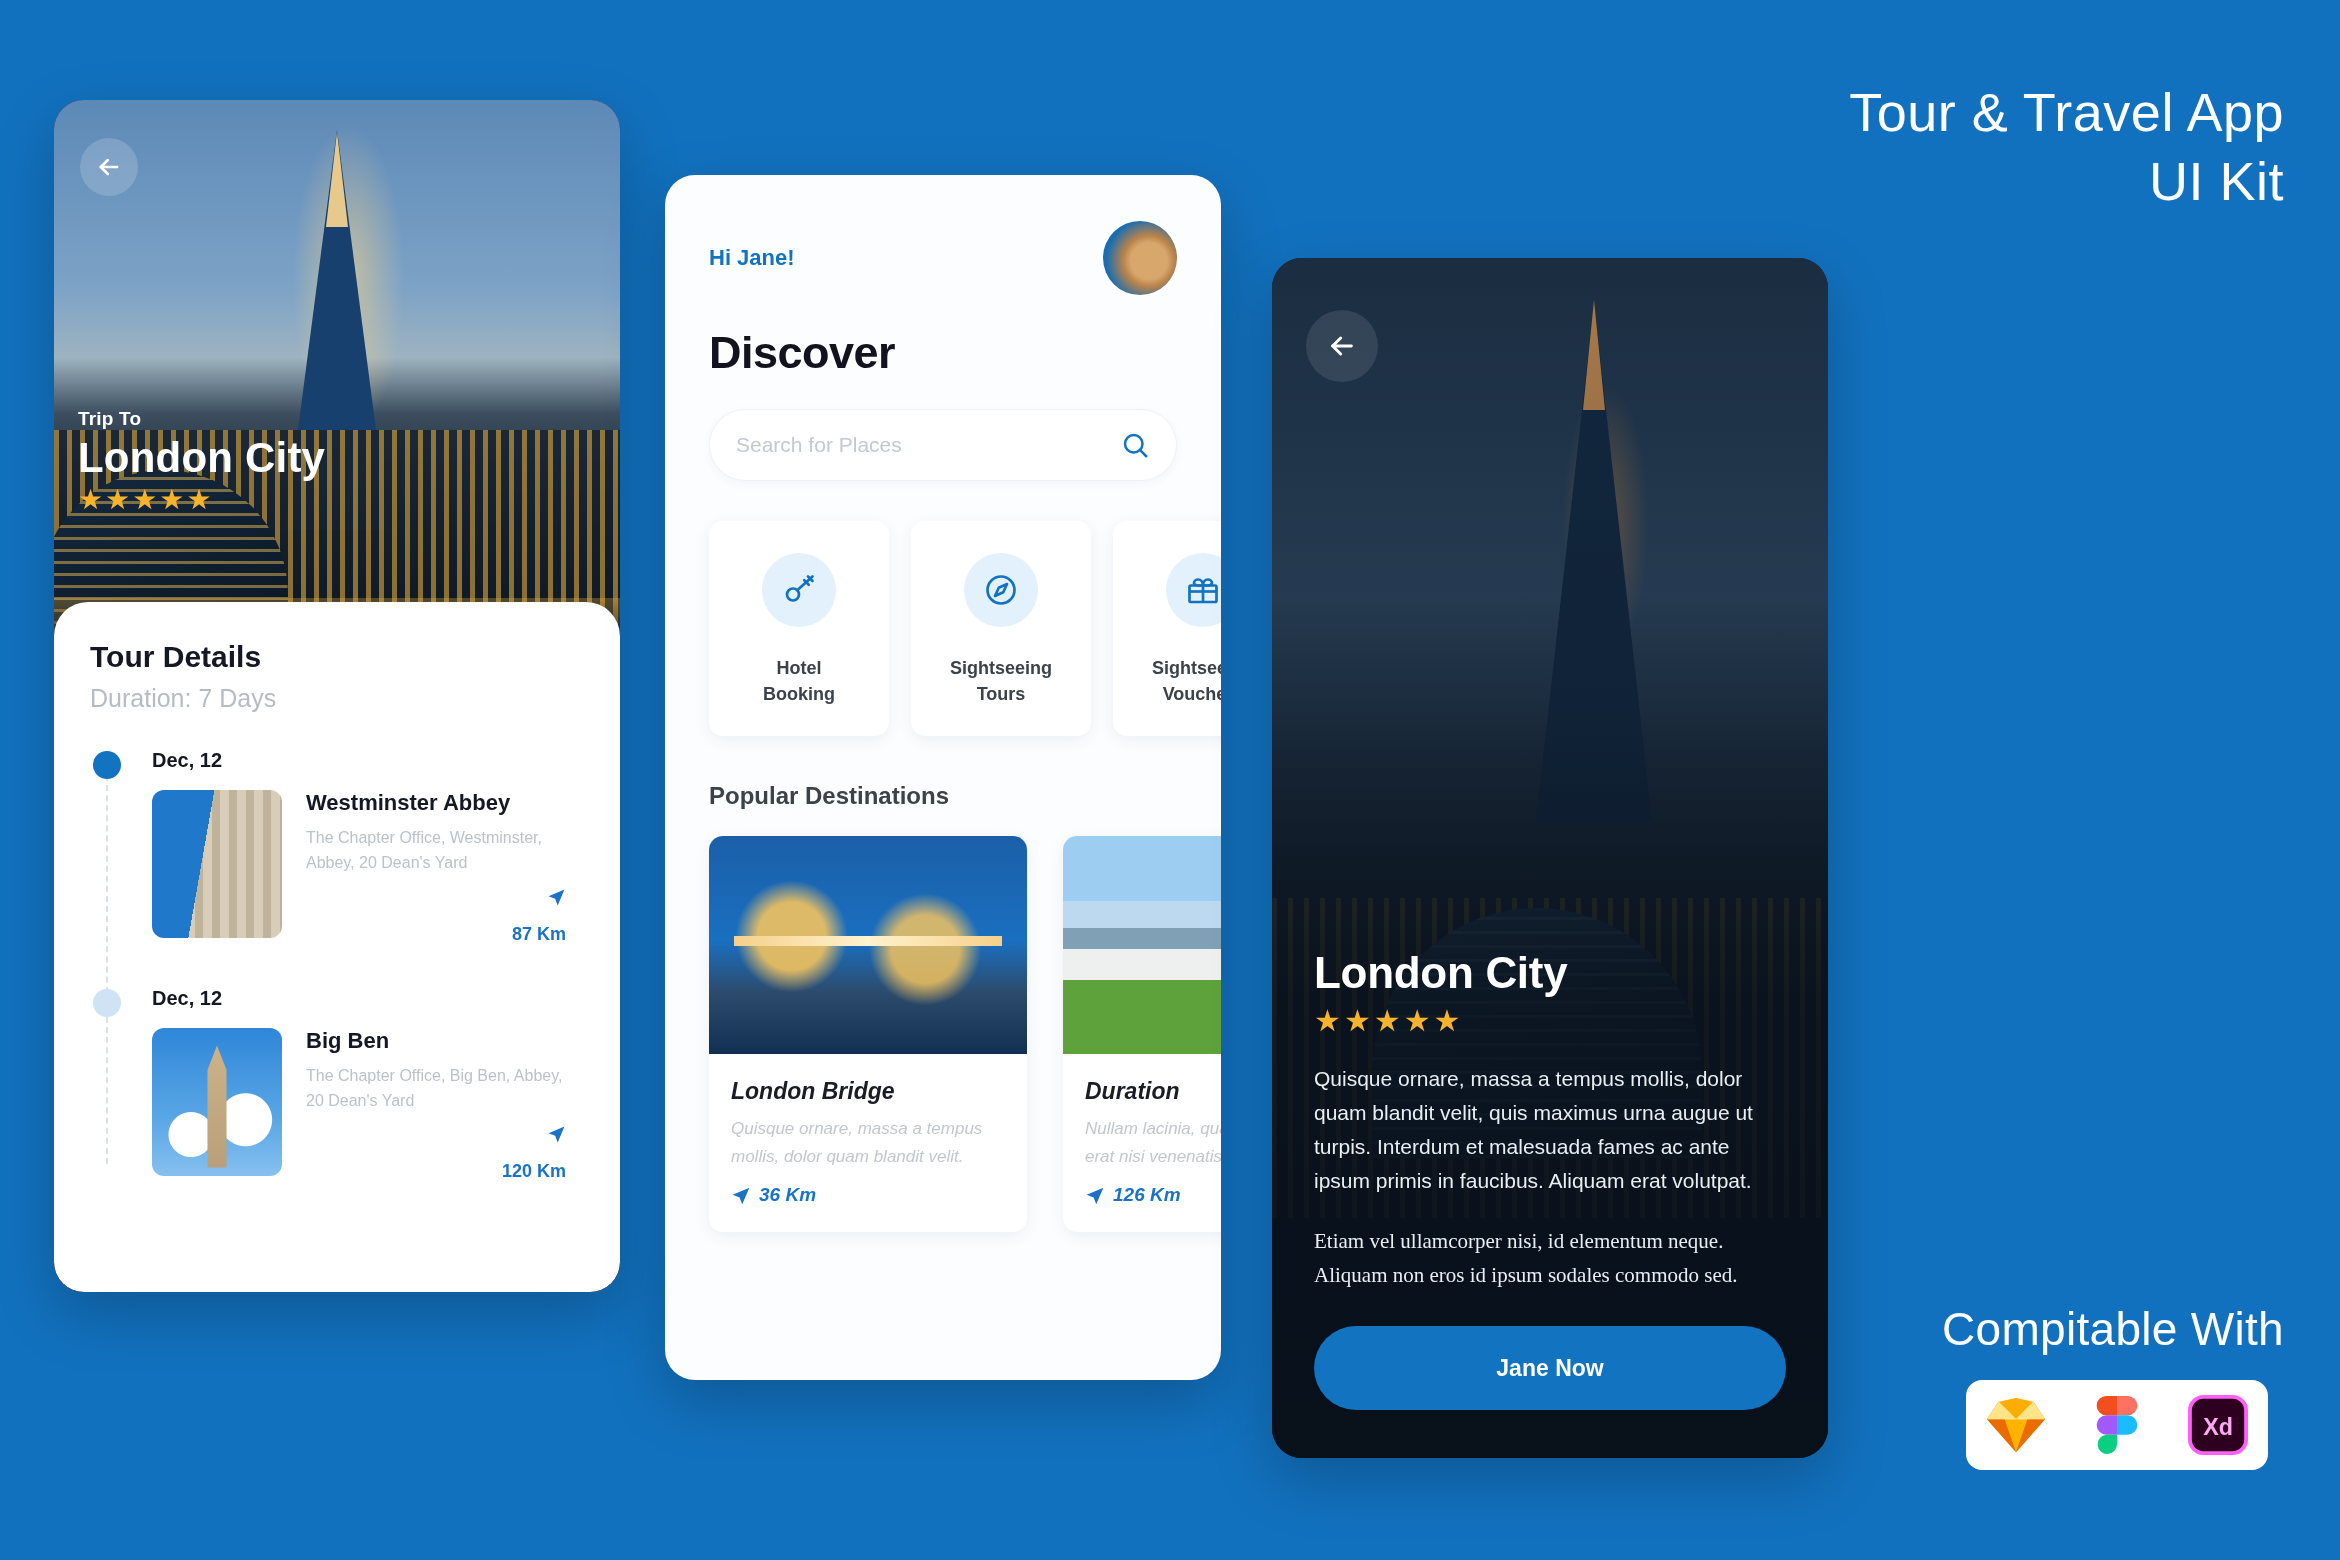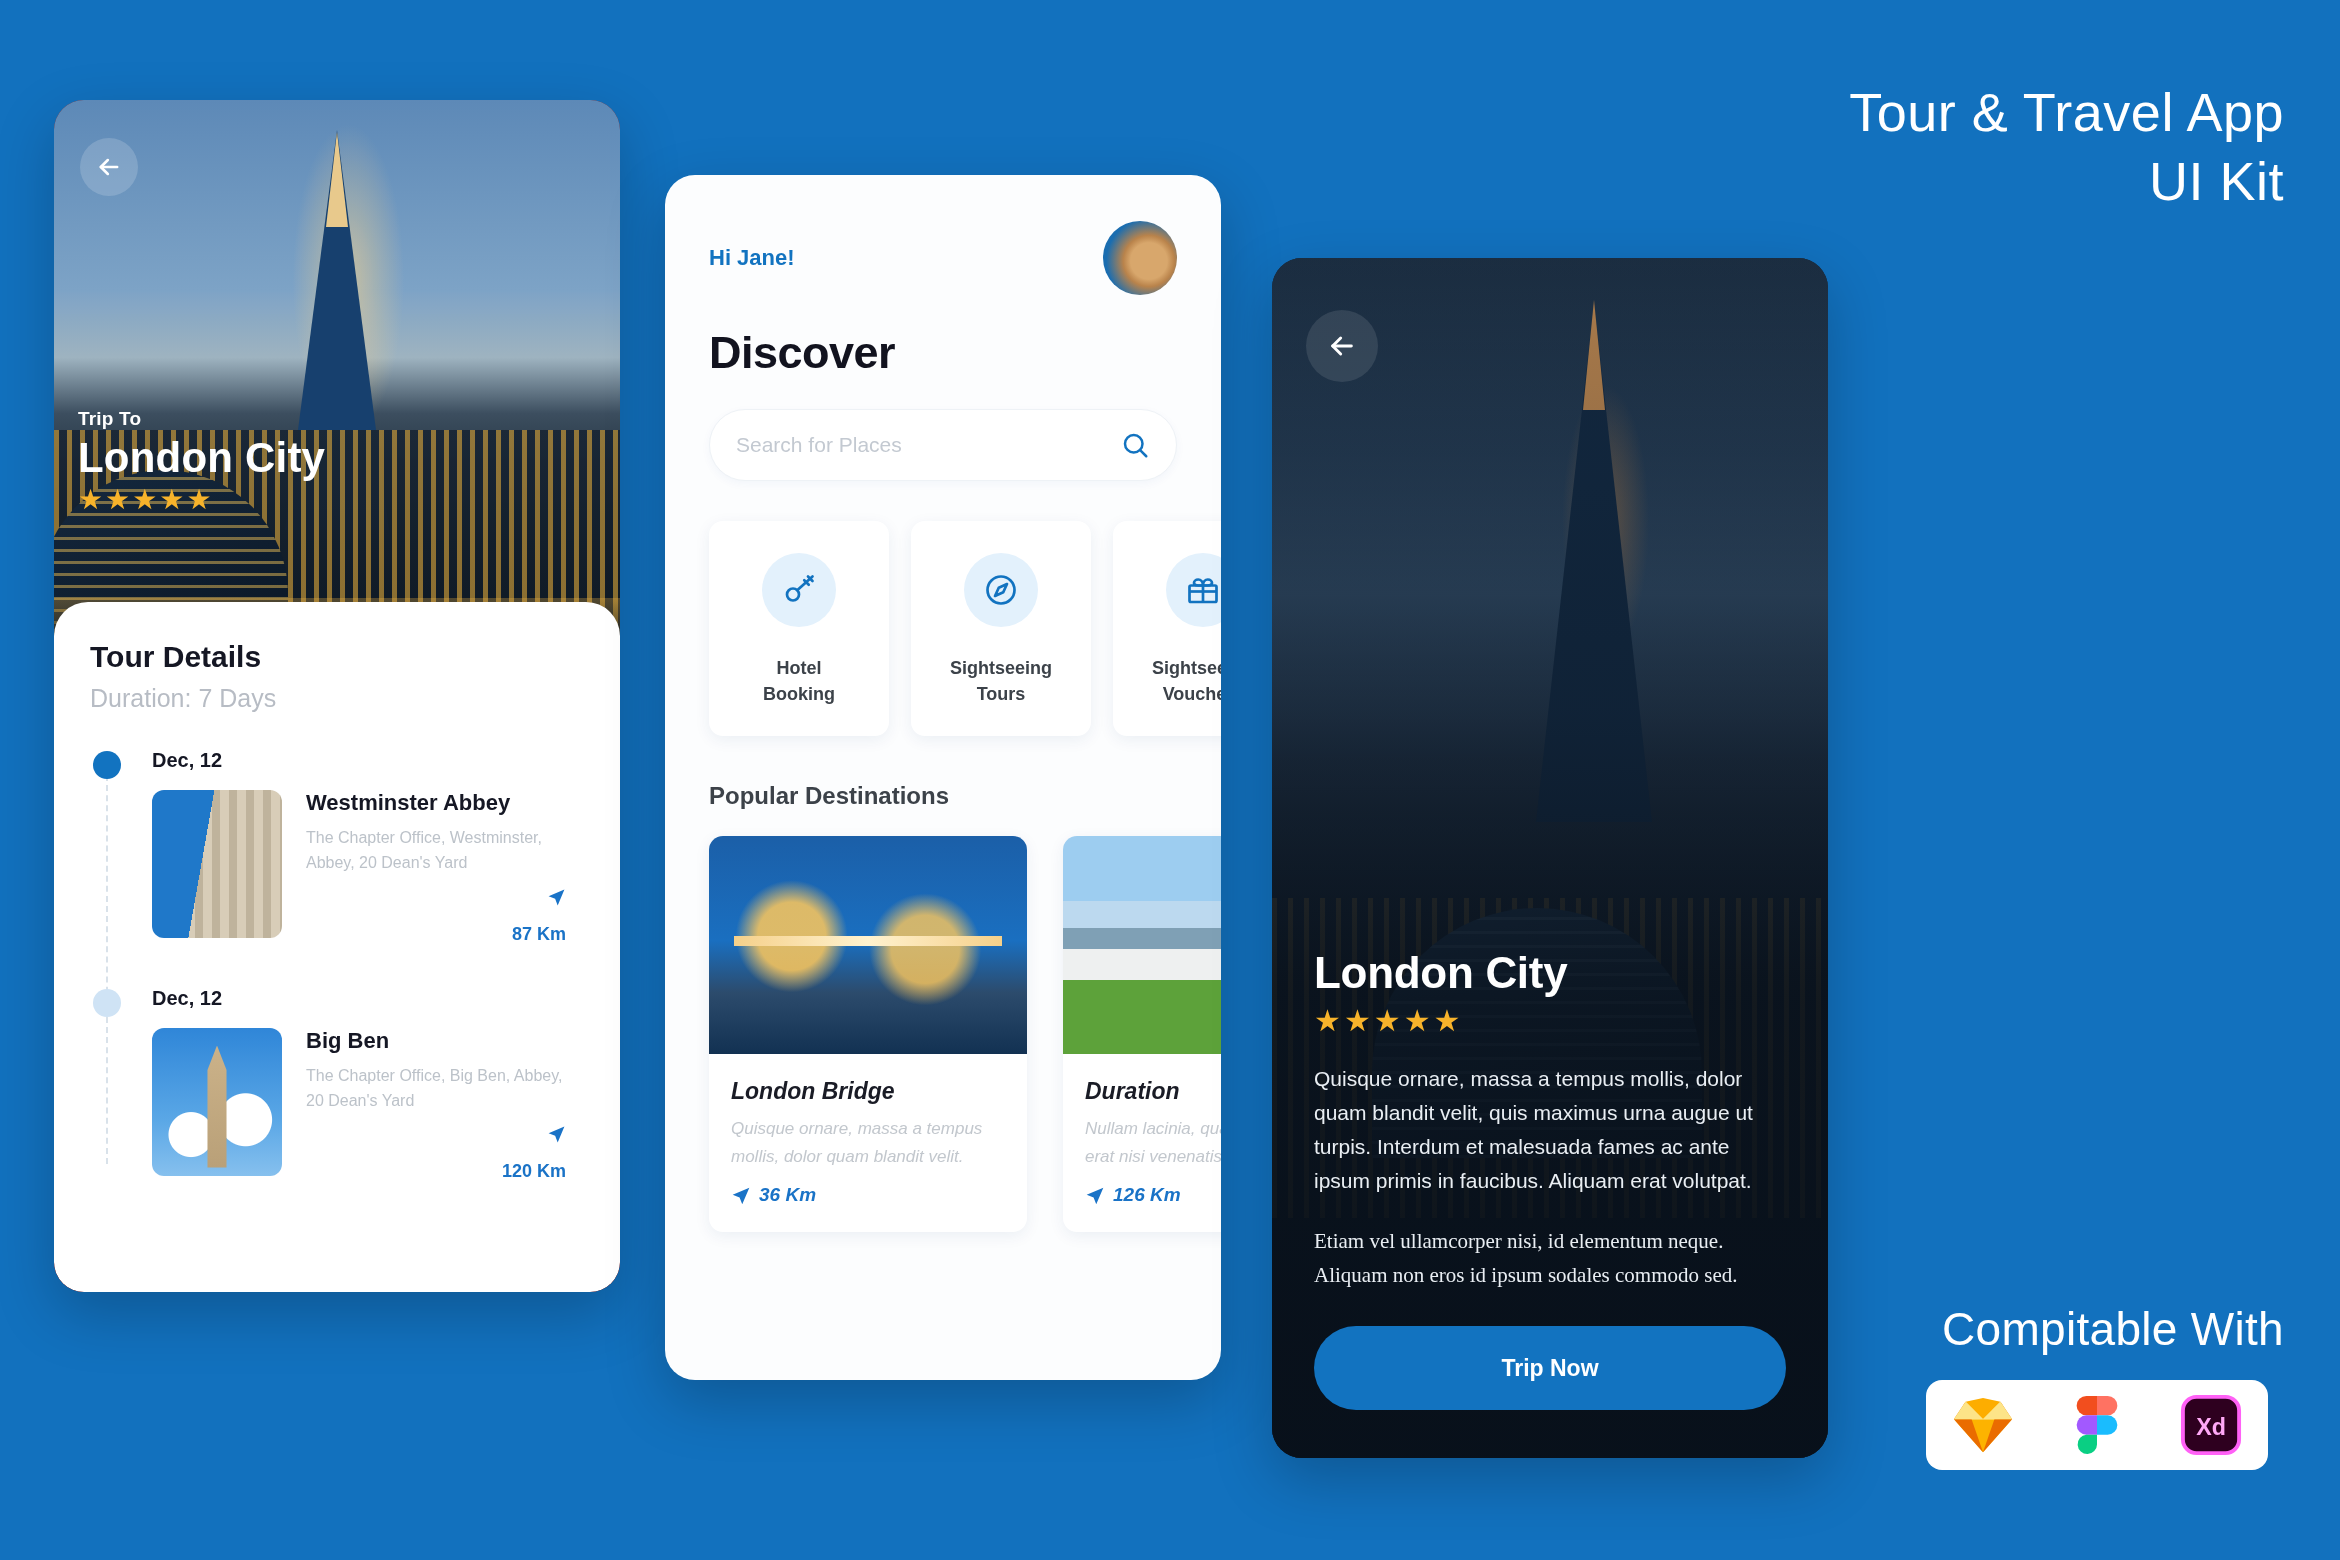--- a/index.html
+++ b/index.html
@@ -16,21 +16,21 @@
     text-align: right; color: #ffffff;
     font-size: 54px; font-weight: 400; line-height: 1.28;
     letter-spacing: 0.5px;
   }
   .promo-compat {
     position: absolute; right: 56px; top: 1302px;
     color: #ffffff; font-size: 46px; font-weight: 400; letter-spacing: .3px;
   }
   .logo-bar {
     position: absolute; right: 72px; top: 1380px;
-    width: 342px; height: 90px; background: #fff; border-radius: 16px;
+    width: 302px; height: 90px; background: #fff; border-radius: 16px;
     display: flex; align-items: center; justify-content: space-around;
   }
   .logo-ico { width: 62px; height: 62px; display: block; }
 
   
   .phone {
     position: absolute; border-radius: 30px; overflow: hidden;
     box-shadow: 0 22px 60px rgba(0,0,0,.22);
   }
 
@@ -462,15 +462,15 @@
       <line x1="19" y1="12" x2="5" y2="12"></line>
         <polyline points="11 18 5 12 11 6"></polyline>
     </svg>
   </div>
 
   <div class="p3-content">
     <div class="p3-city">London City</div>
     <div class="p3-stars">★★★★★</div>
     <div class="p3-para">Quisque ornare, massa a tempus mollis, dolor quam blandit velit, quis maximus urna augue ut turpis. Interdum et malesuada fames ac ante ipsum primis in faucibus. Aliquam erat volutpat.</div>
     <div class="p3-para">Etiam vel ullamcorper nisi, id elementum neque. Aliquam non eros id ipsum sodales commodo sed.</div>
-    <button class="book-btn">Trip Now</button>
+    <button class="book-btn">Jane Now</button>
   </div>
 </div>
 
 </body></html>

